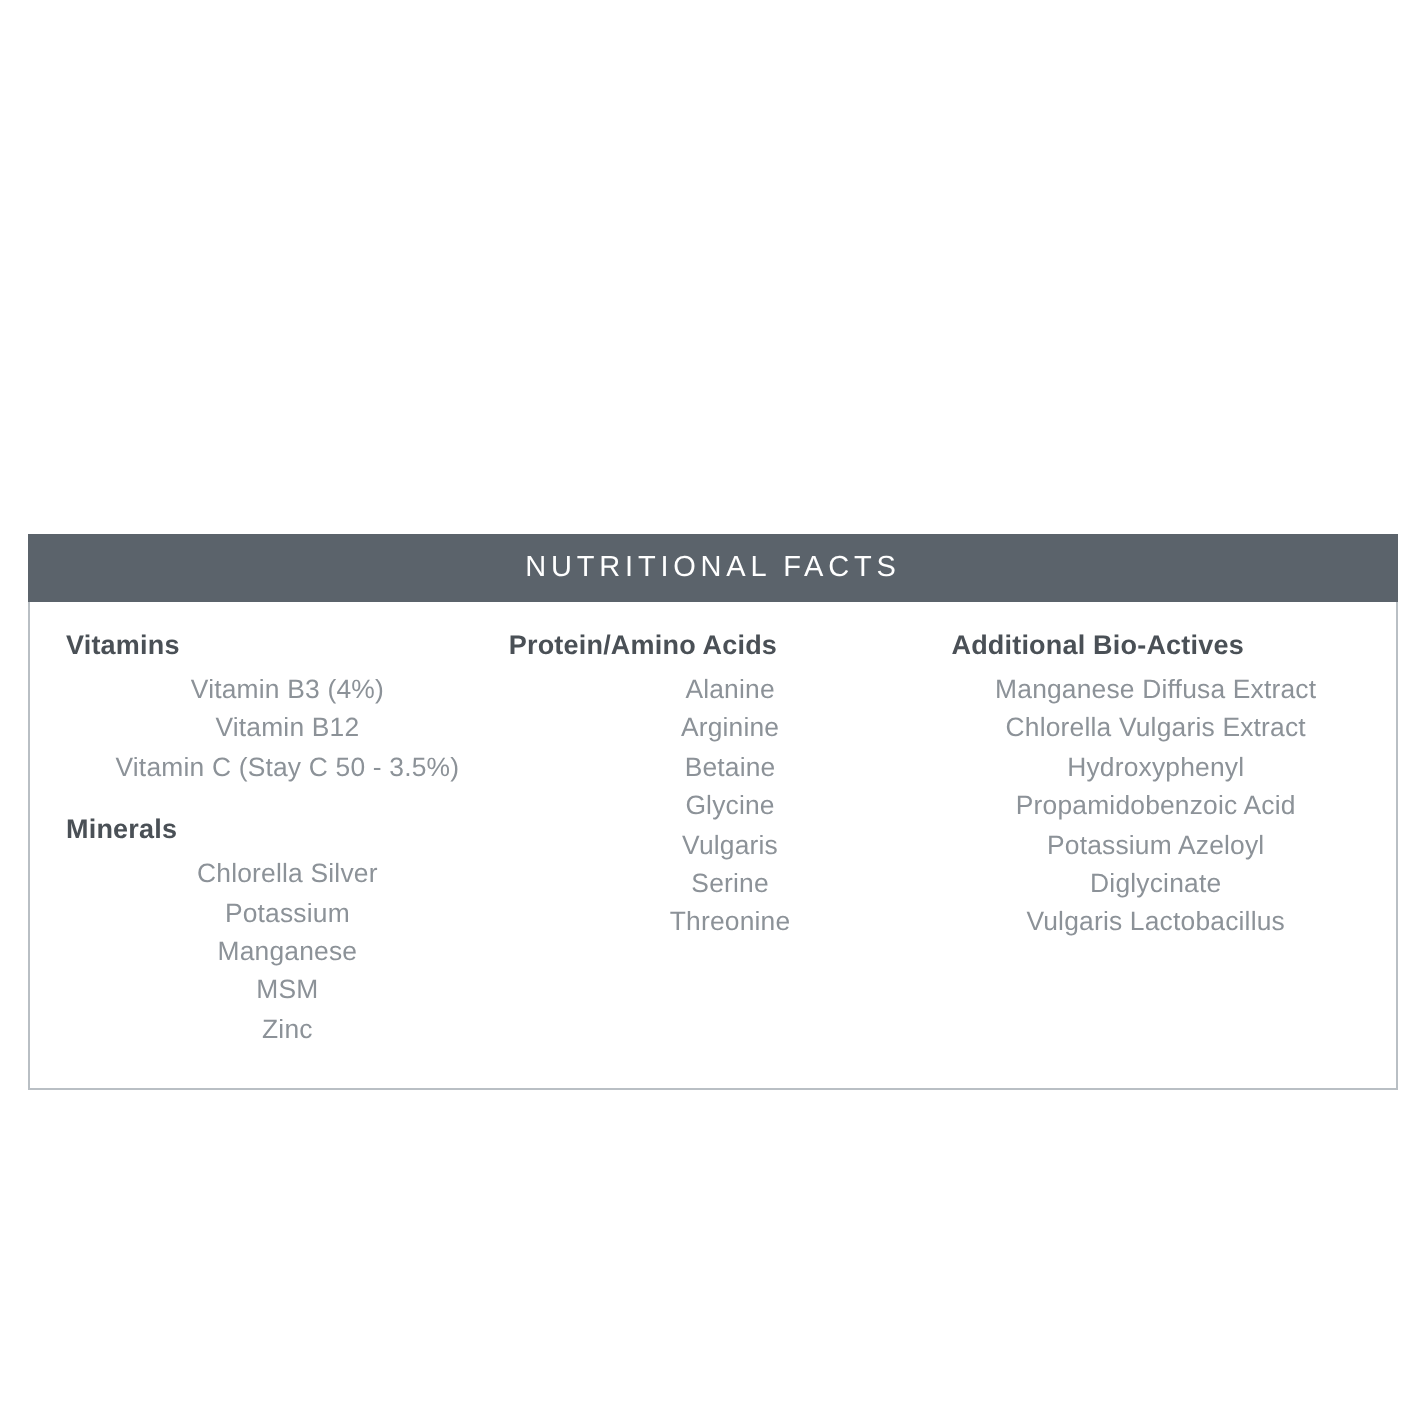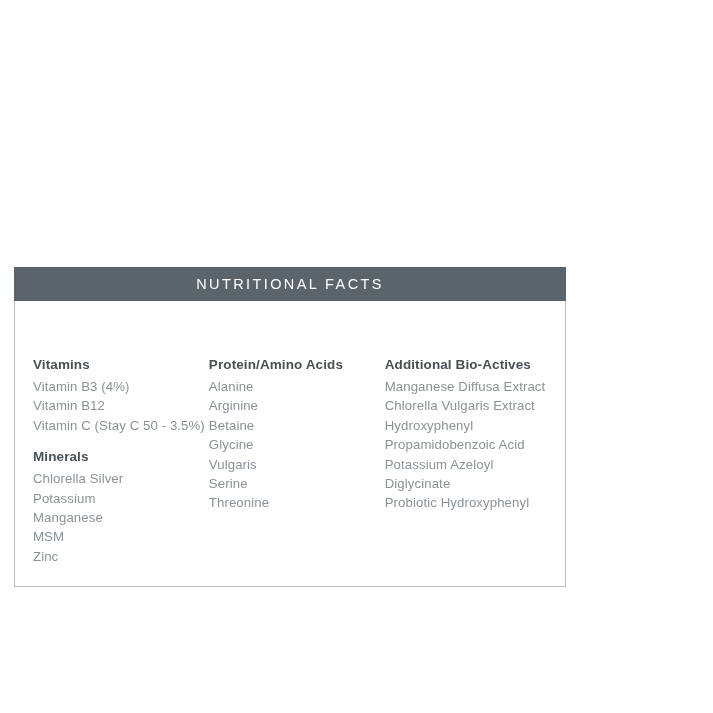--- a/index.html
+++ b/index.html
@@ -11,21 +11,21 @@
     height: 713px;
     background: #ffffff;
     font-family: "Liberation Sans", sans-serif;
     -webkit-font-smoothing: antialiased;
   }
 
   .panel {
     position: absolute;
     left: 14px;
     top: 267px;
-    width: 552px;
+    width: 685px;
     box-sizing: border-box;
   }
 
   .panel-header {
     background: #5b636b;
     height: 34px;
     display: flex;
     align-items: center;
     justify-content: center;
   }
@@ -42,21 +42,20 @@
     border-top: none;
     background: #ffffff;
     padding: 14px 18px 20px 18px;
     display: flex;
     min-height: 218px;
     box-sizing: border-box;
   }
 
   .column {
     box-sizing: border-box;
-    margin-top: 42px;
   }
   .col-1 { width: 233px; }
   .col-2 { width: 233px; }
   .col-3 { width: 215px; }
 
   .group-title {
     font-size: 13.5px;
     color: #4a5056;
     font-weight: bold;
     margin: 0 0 5px 0;
@@ -71,20 +70,21 @@
     margin: 0;
     padding: 0;
   }
 
   .item {
     font-size: 13.2px;
     color: #8c9298;
     line-height: 19.4px;
     letter-spacing: 0.1px;
     white-space: nowrap;
+    text-align: center;
   }
 </style>
 </head>
 <body>
 
 <div class="panel">
 
   <div class="panel-header">
     <span class="panel-header-title">NUTRITIONAL FACTS</span>
   </div>
@@ -124,18 +124,18 @@
 
     <div class="column col-3">
       <h3 class="group-title">Additional Bio-Actives</h3>
       <ul class="item-list">
         <li class="item">Manganese Diffusa Extract</li>
         <li class="item">Chlorella Vulgaris Extract</li>
         <li class="item">Hydroxyphenyl</li>
         <li class="item">Propamidobenzoic Acid</li>
         <li class="item">Potassium Azeloyl</li>
         <li class="item">Diglycinate</li>
-        <li class="item">Probiotic Hydroxyphenyl</li>
+        <li class="item">Vulgaris Lactobacillus</li>
       </ul>
     </div>
 
   </div>
 </div>
 
 </body></html>

